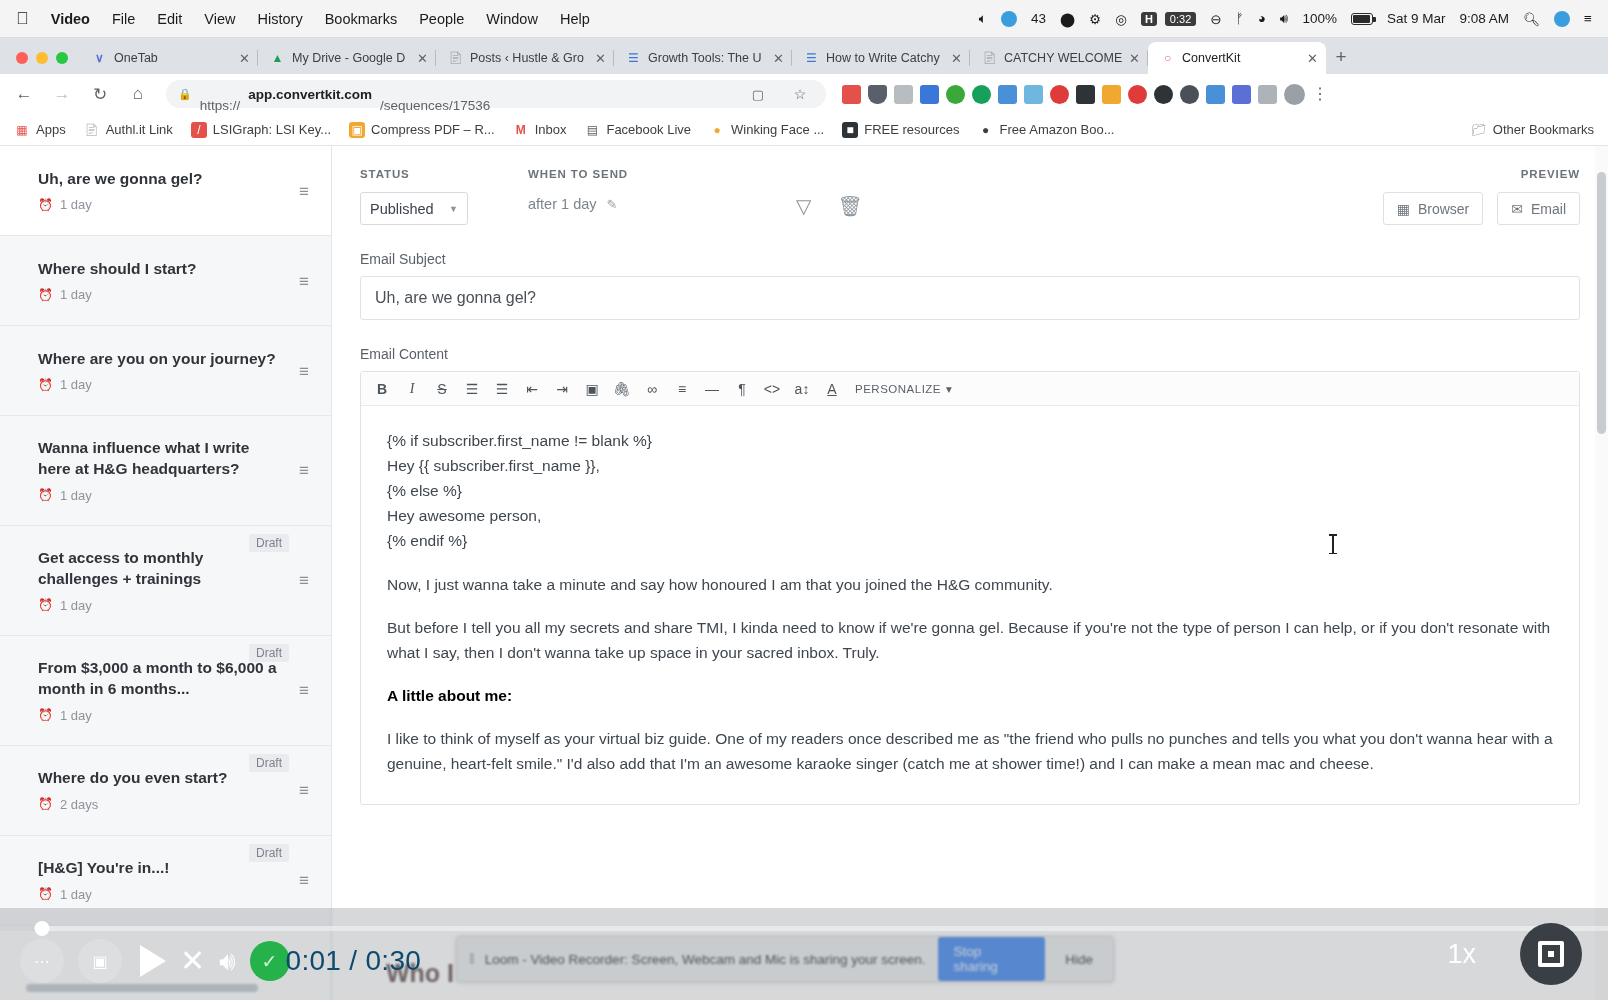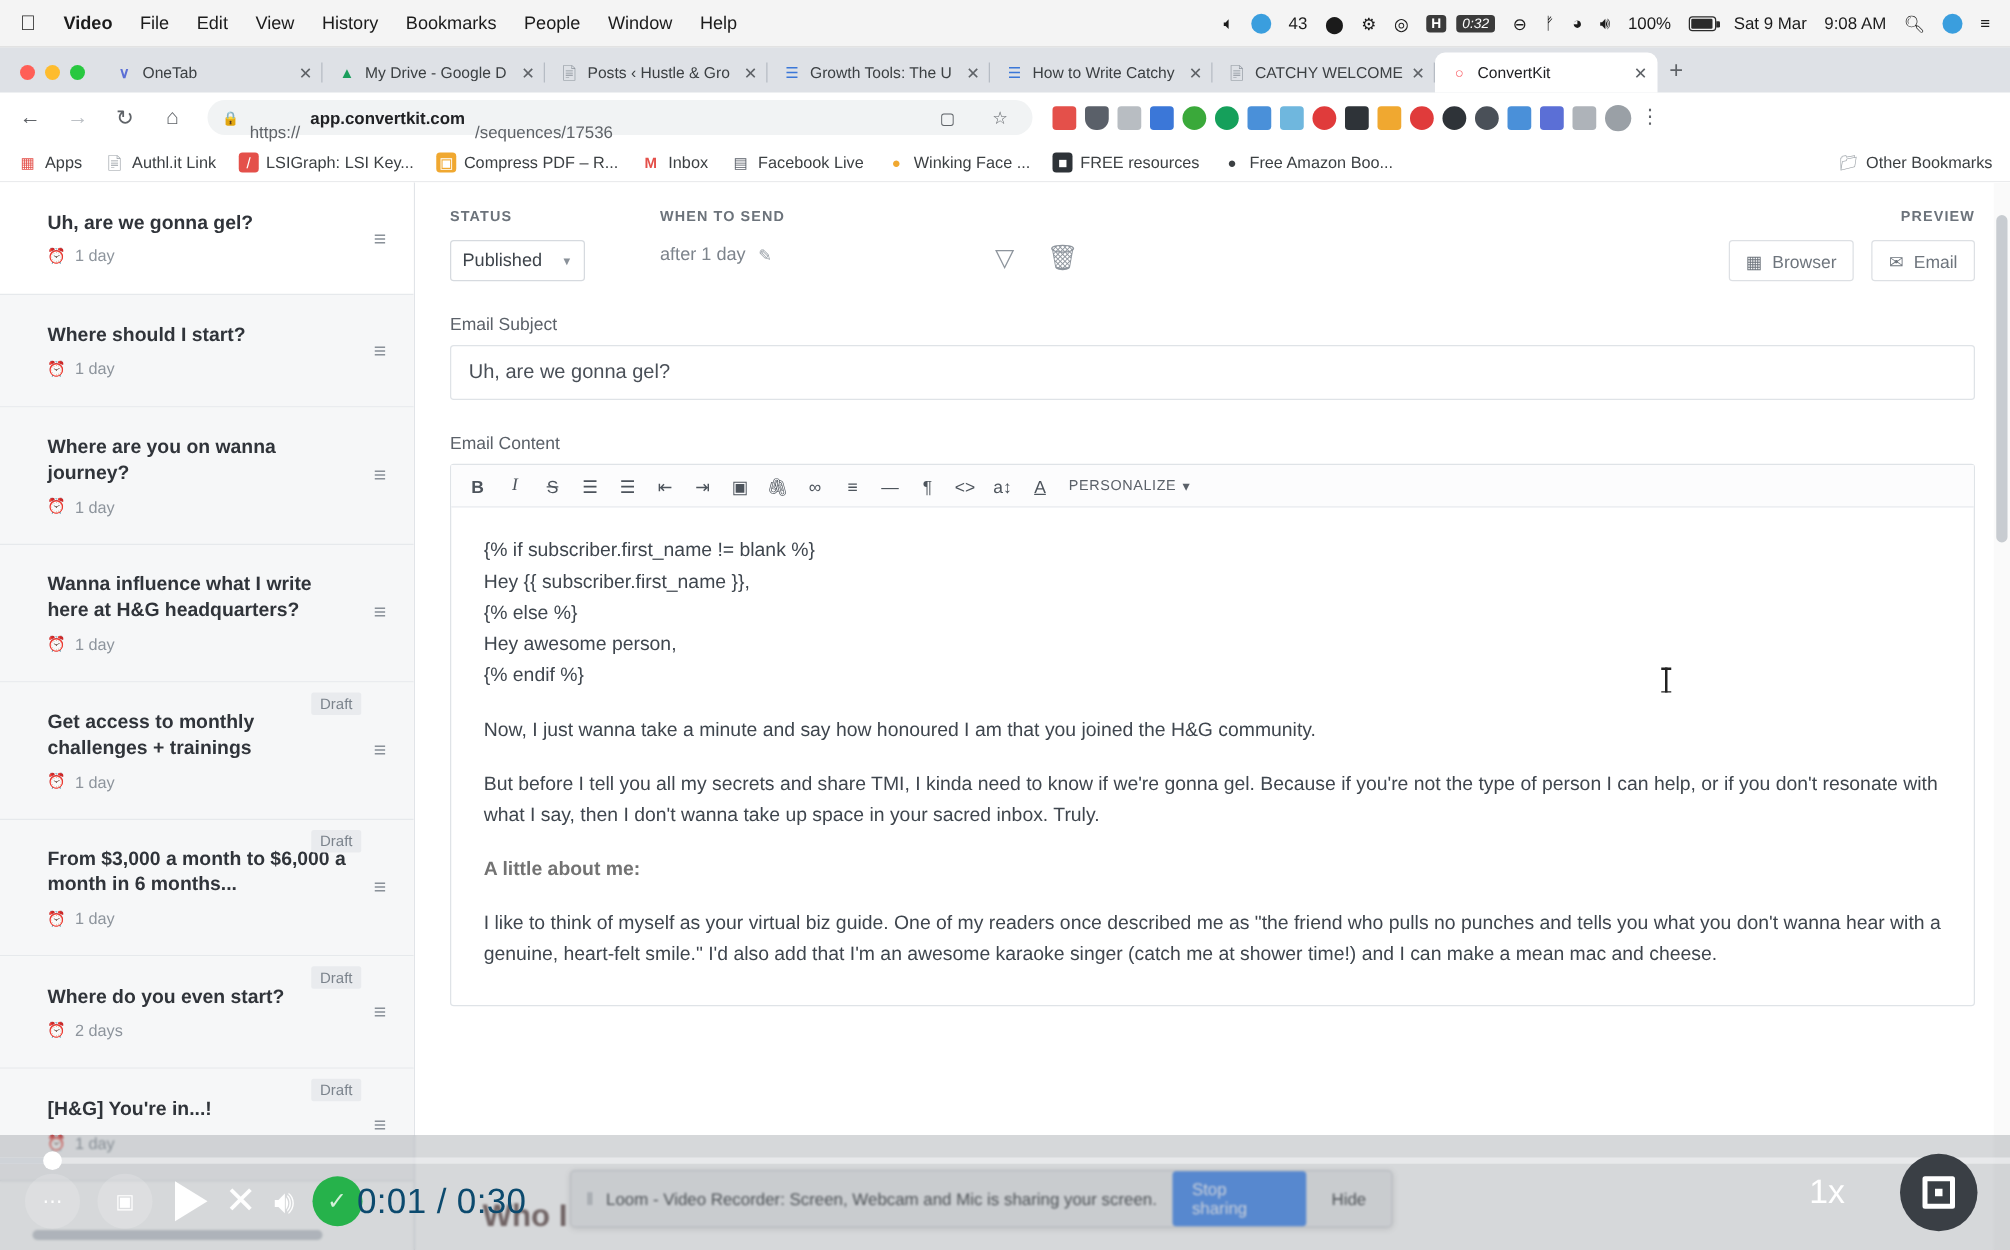--- a/index.html
+++ b/index.html
@@ -20,21 +20,21 @@
     padding: 0 16px;
     font-size: 14.5px; color: #1b1b1b;
   }
   .apple-logo { font-size: 17px; margin-right: 22px; line-height: 1; }
   .menubar .mi { margin-right: 22px; white-space: nowrap; }
   .menubar .mi.bold { font-weight: bold; }
   .menubar-right { margin-left: auto; display: flex; align-items: center; gap: 14px; font-size: 13.5px;}
   .mb-ico { display: inline-flex; align-items: center; justify-content: center; }
   .dot-blue { width: 16px; height: 16px; border-radius: 50%; background: #3a9ede; display:inline-block;}
   .badge-h { background:#3b3b3b; color:#fff; border-radius:3px; padding:1px 4px; font-size:11px; font-weight:bold;}
-  .badge-time { background:#3b3b3b; color:#fff; border-radius:3px; padding:1px 5px; font-size:11px; margin-left:-6px;font-style:italic;}
+  .badge-time { background:#3b3b3b; color:#fff; border-radius:3px; padding:1px 5px; font-size:11px; margin-left:-6px;}
   .batt { border:1.4px solid #2b2b2b; border-radius:3px; width:22px; height:12px; position:relative; display:inline-block;}
   .batt:after{content:"";position:absolute;right:-4px;top:3px;width:2.5px;height:5px;background:#2b2b2b;border-radius:0 1px 1px 0;}
   .batt i{position:absolute;left:1px;top:1px;bottom:1px;width:85%;background:#2b2b2b;border-radius:1px;}
 
   
   .tabstrip {
     height: 36px; background: #dee1e6;
     display: flex; align-items: flex-end; padding-left: 10px;
     position: relative;
   }
@@ -146,21 +146,21 @@
   }
   .etool { width:30px; height:30px; display:flex; align-items:center; justify-content:center;
            font-size:14px; color:#4d545c; }
   .etool.bold { font-weight:bold; }
   .etool.ital { font-style:italic; font-family:"Liberation Serif", serif; }
   .etool.strike { text-decoration: line-through; }
   .personalize { font-size:11.5px; letter-spacing:.5px; color:#5b6169; padding:0 8px; display:flex; align-items:center; gap:5px;}
   .ebody { padding: 22px 26px 10px 26px; font-size:15.5px; color:#3f464e; line-height:1.62; }
   .ebody p { margin-bottom: 18px; }
   .ebody .liquid { line-height:1.62; }
-  .ebody b { font-weight:bold; color:#737373; }
+  .ebody b { font-weight:bold; color:#000000; }
   .caret-i { position:absolute; left:1332px; top:534px; width:2px; height:20px; background:#222; }
   .caret-i:before,.caret-i:after{content:"";position:absolute;left:-3px;width:8px;height:1.5px;background:#222;}
   .caret-i:before{top:0;} .caret-i:after{bottom:0;}
 
   
   .pagescroll { position:absolute; right:2px; top:26px; width:9px; height:262px; background:#c8ccd1; border-radius:5px; }
   .scroll-track { position:absolute; right:0; top:0; bottom:0; width:13px; background:#fafafa; }
 
   
   .hscroll { position:absolute; left:26px; bottom:8px; width:232px; height:8px; background:#c6cbd1; border-radius:4px;}
@@ -392,21 +392,21 @@
       <div class="seq-item">
         <div class="seq-title">Where should I start?</div>
         <div class="seq-meta">
           <span class="clock-ico">⏰</span>
           <span>1 day</span>
         </div>
         <span class="drag-handle">≡</span>
       </div>
 
       <div class="seq-item">
-        <div class="seq-title">Where are you on wanna journey?</div>
+        <div class="seq-title">Where are you on your journey?</div>
         <div class="seq-meta">
           <span class="clock-ico">⏰</span>
           <span>1 day</span>
         </div>
         <span class="drag-handle">≡</span>
       </div>
 
       <div class="seq-item">
         <div class="seq-title">Wanna influence what I write here at H&amp;G headquarters?</div>
         <div class="seq-meta">

